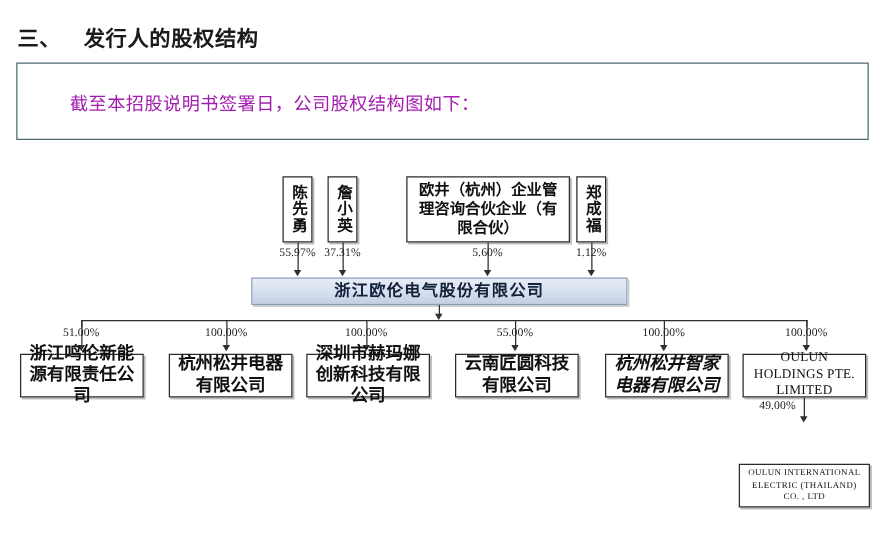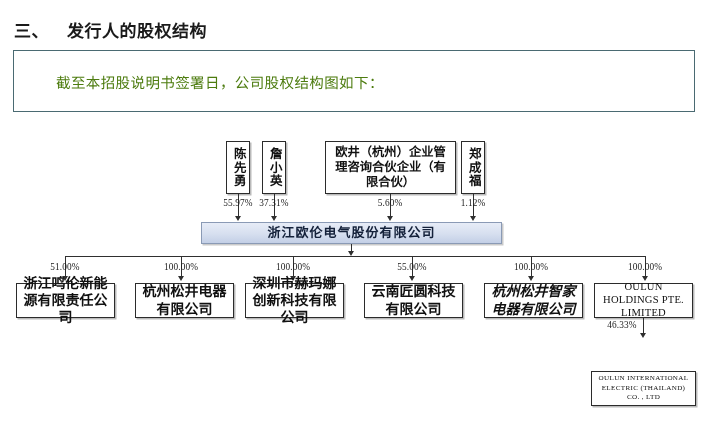--- a/index.html
+++ b/index.html
@@ -42,21 +42,21 @@
     border: 1px solid #4a6a72;
     background: #ffffff;
   }
   .intro-text {
     position: absolute;
     left: 42px;
     top: 20px;
     font-size: 14.5px;
     letter-spacing: 0.4px;
     white-space: nowrap;
-    color: #4d7c0f;
+    color: #a21caf;
   }
 
   
   .diagram {
     position: absolute;
     left: 0;
     top: 0;
     width: 711px;
     height: 428px;
   }
@@ -216,16 +216,16 @@
   <div class="pct" style="left:501px; top:262px; width:60px;">100.00%</div>
   <div class="node sub sub-4">杭州松井智家电器有限公司</div>
 
   <div class="vline" style="left:645px; top:256px; height:22px;"></div>
   <div class="arrow" style="left:641.5px; top:276px;"></div>
   <div class="pct" style="left:615px; top:262px; width:60px;">100.00%</div>
   <div class="node sub sub-5 latin">OULUN HOLDINGS PTE. LIMITED</div>
 
   <div class="vline" style="left:643px; top:318px; height:17px;"></div>
   <div class="arrow" style="left:639.5px; top:333px;"></div>
-  <div class="pct" style="left:592px; top:320px; width:60px;">46.33%</div>
+  <div class="pct" style="left:592px; top:320px; width:60px;">49.00%</div>
   <div class="node grandchild">OULUN INTERNATIONAL ELECTRIC (THAILAND) CO. , LTD</div>
 
 </div>
 
 </body></html>

